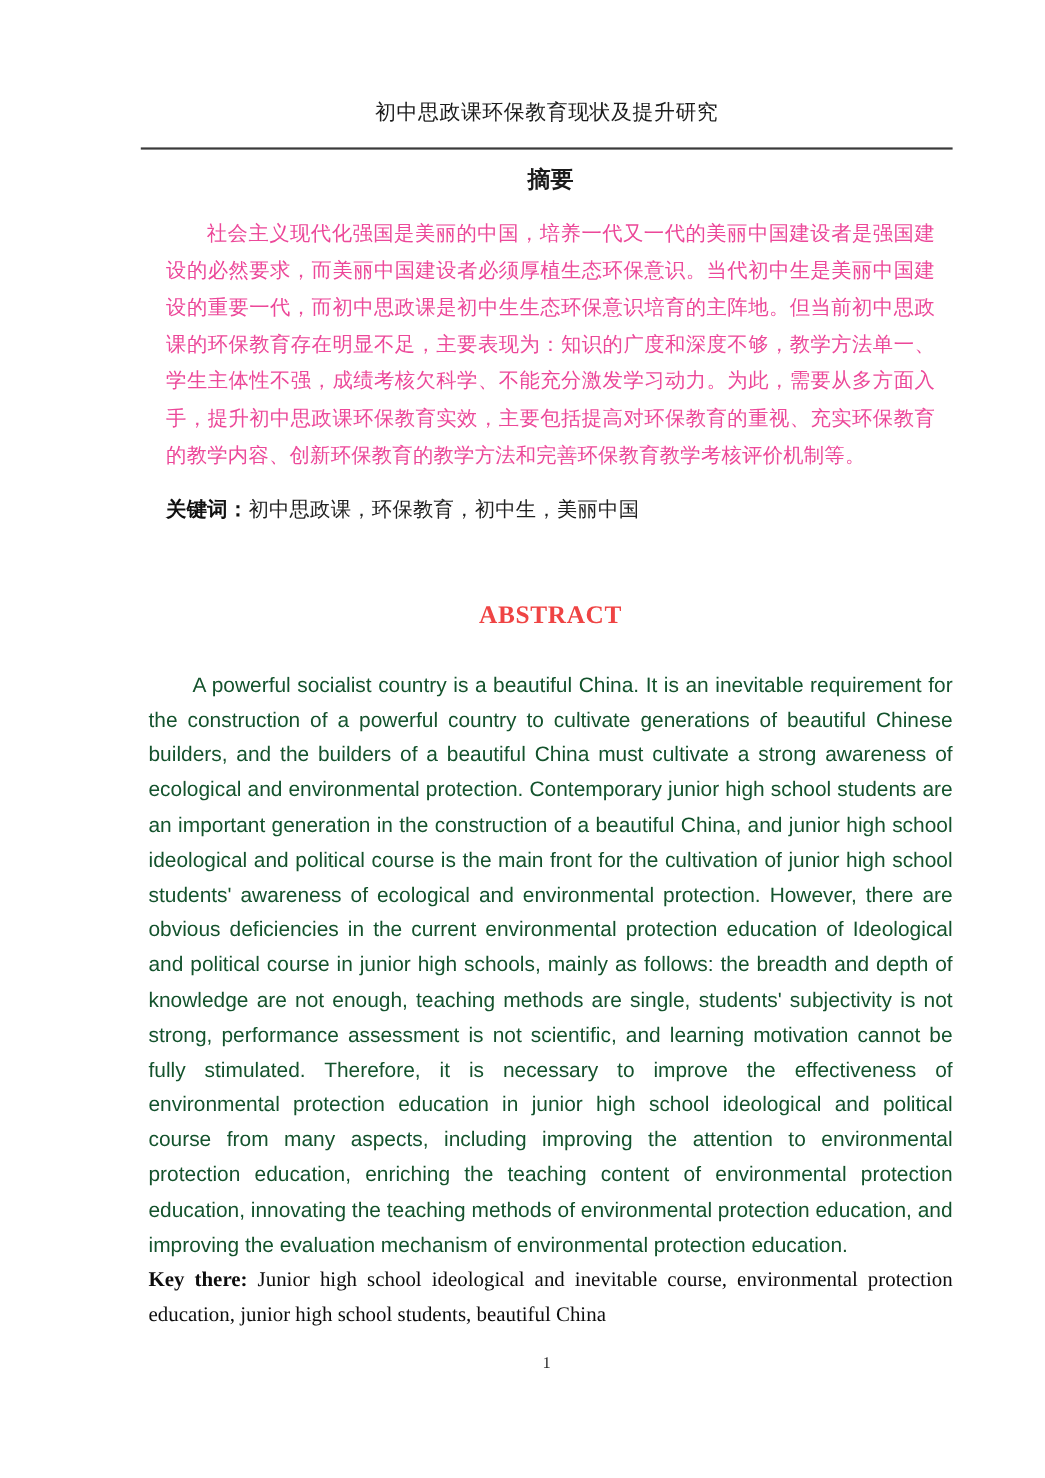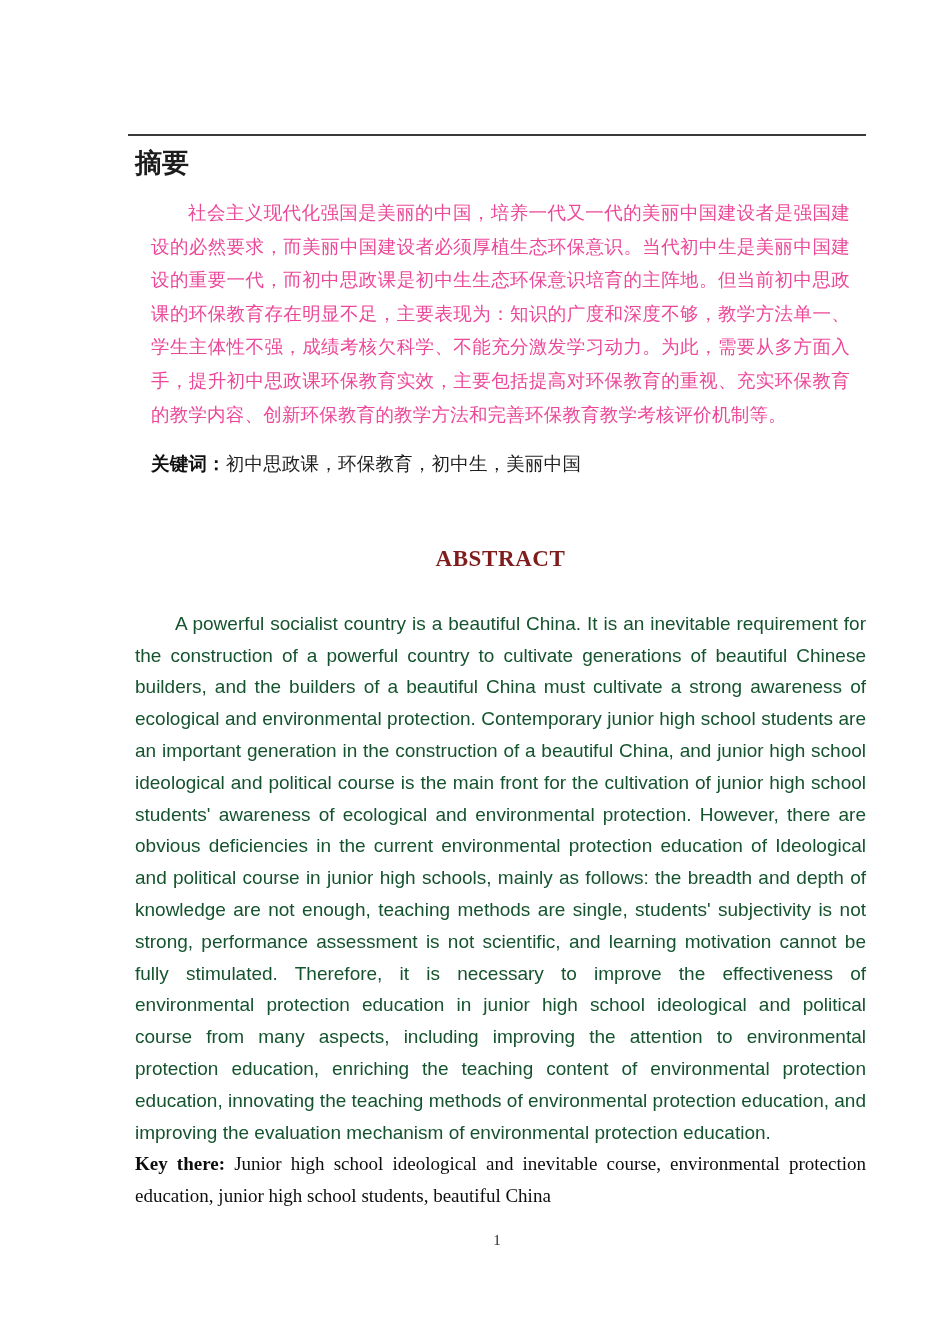--- a/index.html
+++ b/index.html
@@ -49,24 +49,24 @@
   
   .content {
     position: absolute;
     left: 135px;
     top: 146px;
     width: 731px;
   }
 
   
   .cn-heading {
-    text-align: left;
+    text-align: center;
     font-family: "DejaVu Sans", "Liberation Sans", sans-serif;
     font-weight: bold;
-    font-size: 27px;
+    font-size: 21px;
     line-height: 34px;
     color: #1c1c1c;
     margin: 0 0 8px 0;
   }
   .cn-body {
     font-family: "DejaVu Serif", "Liberation Serif", serif;
     font-size: 18.5px;
     line-height: 33.6px;
     text-align: justify;
     text-justify: inter-ideograph;
@@ -92,21 +92,21 @@
   }
 
   
   .en-heading {
     text-align: center;
     font-family: "Liberation Serif", "DejaVu Serif", serif;
     font-weight: bold;
     font-size: 23px;
     line-height: 32px;
     letter-spacing: 0.6px;
-    color: #7f1d1d;
+    color: #ef4444;
     margin: 62px 0 0 0;
   }
   .en-body {
     font-family: Liberation Sans, sans-serif;
     font-size: 19px;
     line-height: 31.8px;
     text-align: justify;
     text-indent: 2.1em;
     color: #14532d;
     margin: 33px 0 0 0;
@@ -135,20 +135,21 @@
     font-size: 15px;
     line-height: 18px;
     color: #2b2b2b;
   }
 </style>
 </head>
 <body>
 
 <div class="page">
 
+  <div class="running-header">初中思政课环保教育现状及提升研究</div>
 
   <div class="header-rule"></div>
 
   <div class="content">
 
     <div>
       <h1 class="cn-heading">摘要</h1>
       <p class="cn-body">社会主义现代化强国是美丽的中国，培养一代又一代的美丽中国建设者是强国建设的必然要求，而美丽中国建设者必须厚植生态环保意识。当代初中生是美丽中国建设的重要一代，而初中思政课是初中生生态环保意识培育的主阵地。但当前初中思政课的环保教育存在明显不足，主要表现为：知识的广度和深度不够，教学方法单一、学生主体性不强，成绩考核欠科学、不能充分激发学习动力。为此，需要从多方面入手，提升初中思政课环保教育实效，主要包括提高对环保教育的重视、充实环保教育的教学内容、创新环保教育的教学方法和完善环保教育教学考核评价机制等。</p>
       <p class="cn-keywords">
         <span class="kw-label">关键词：</span><span>初中思政课，环保教育，初中生，美丽中国</span>

